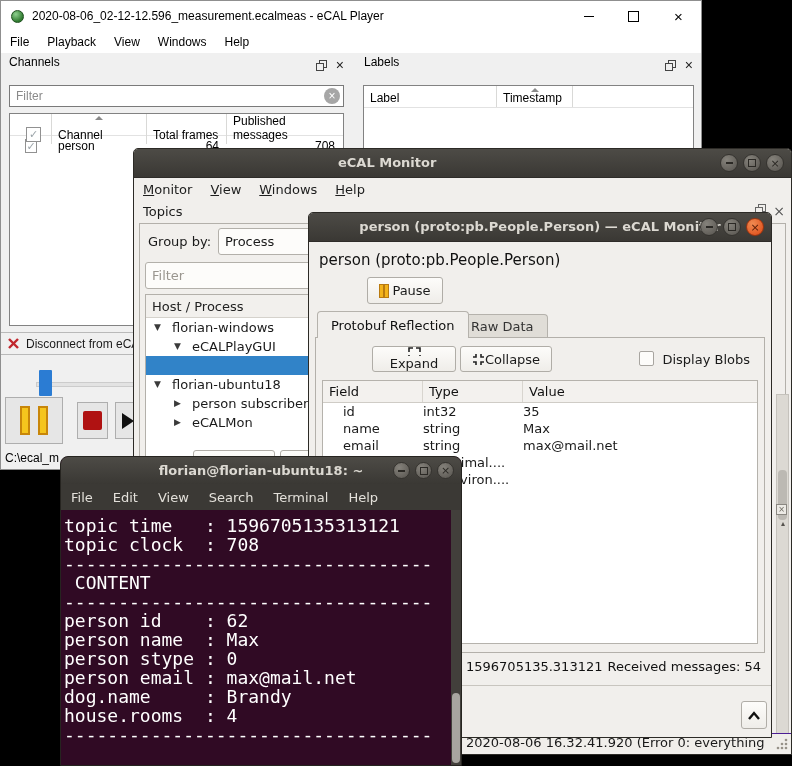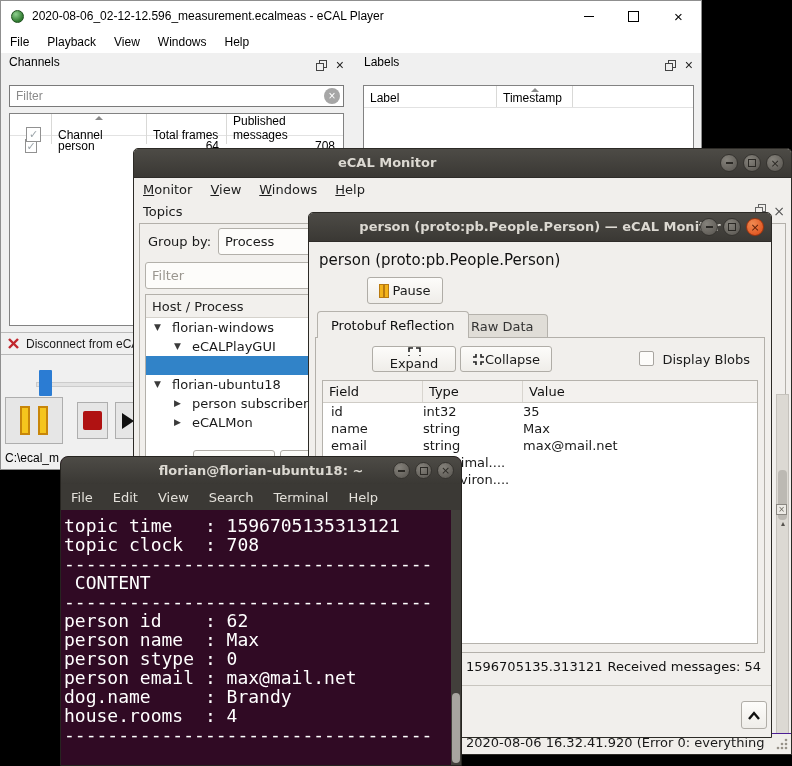--- a/index.html
+++ b/index.html
@@ -116,21 +116,21 @@
   .tab.inactive{left:148px;top:101px;height:24px;background:#e0ddd7;border:1px solid #b5b2ac;border-bottom:none;
                 border-radius:4px 4px 0 0;color:#333;}
   .detail-frame{left:6px;top:124px;width:450px;height:316px;}
   .tool-btn{position:absolute;height:26px;}
   .cb{width:15px;height:15px;border:1px solid #a8a5a0;background:#fdfcfa;border-radius:2px;box-sizing:border-box;}
   .refl-table{position:absolute;left:6px;top:42px;right:6px;bottom:8px;background:#fff;
               border:1px solid #b5b2ac;box-sizing:border-box;overflow:hidden;}
   .rt-header{display:grid;grid-template-columns:100px 100px 1fr;height:21px;background:#f3f1ee;border-bottom:1px solid #cfccc6;}
   .rt-hcell{border-right:1px solid #d8d5cf;display:flex;align-items:center;padding-left:6px;color:#111;}
   .rt-row{display:grid;grid-template-columns:100px 100px 1fr;height:17px;line-height:17px;}
-  .rt-field{position:relative;padding-left:8px;white-space:nowrap;overflow:hidden;}
+  .rt-field{position:relative;padding-left:20px;white-space:nowrap;overflow:hidden;}
   .rt-arrow{position:absolute;left:5px;top:0;font-size:8px;color:#3a3a3a;}
   .rt-cell{white-space:nowrap;overflow:hidden;}
   .detail-status-time{position:absolute;left:157px;top:446px;font-size:13px;color:#111;}
   .detail-status-recv{position:absolute;right:10px;top:446px;font-size:13px;color:#111;}
   .detail-divider{position:absolute;left:0;right:0;top:472px;border-top:1px solid #c8c5bf;}
   .chevron-btn{position:absolute;right:4px;top:488px;width:26px;height:28px;}
 
   
   #terminal{left:60px;top:456px;width:402px;height:310px;border-radius:8px 8px 0 0;background:#300a24;border:1px solid #262420;}
   #terminal .uw-titlebar{height:27px;border-radius:7px 7px 0 0;}

